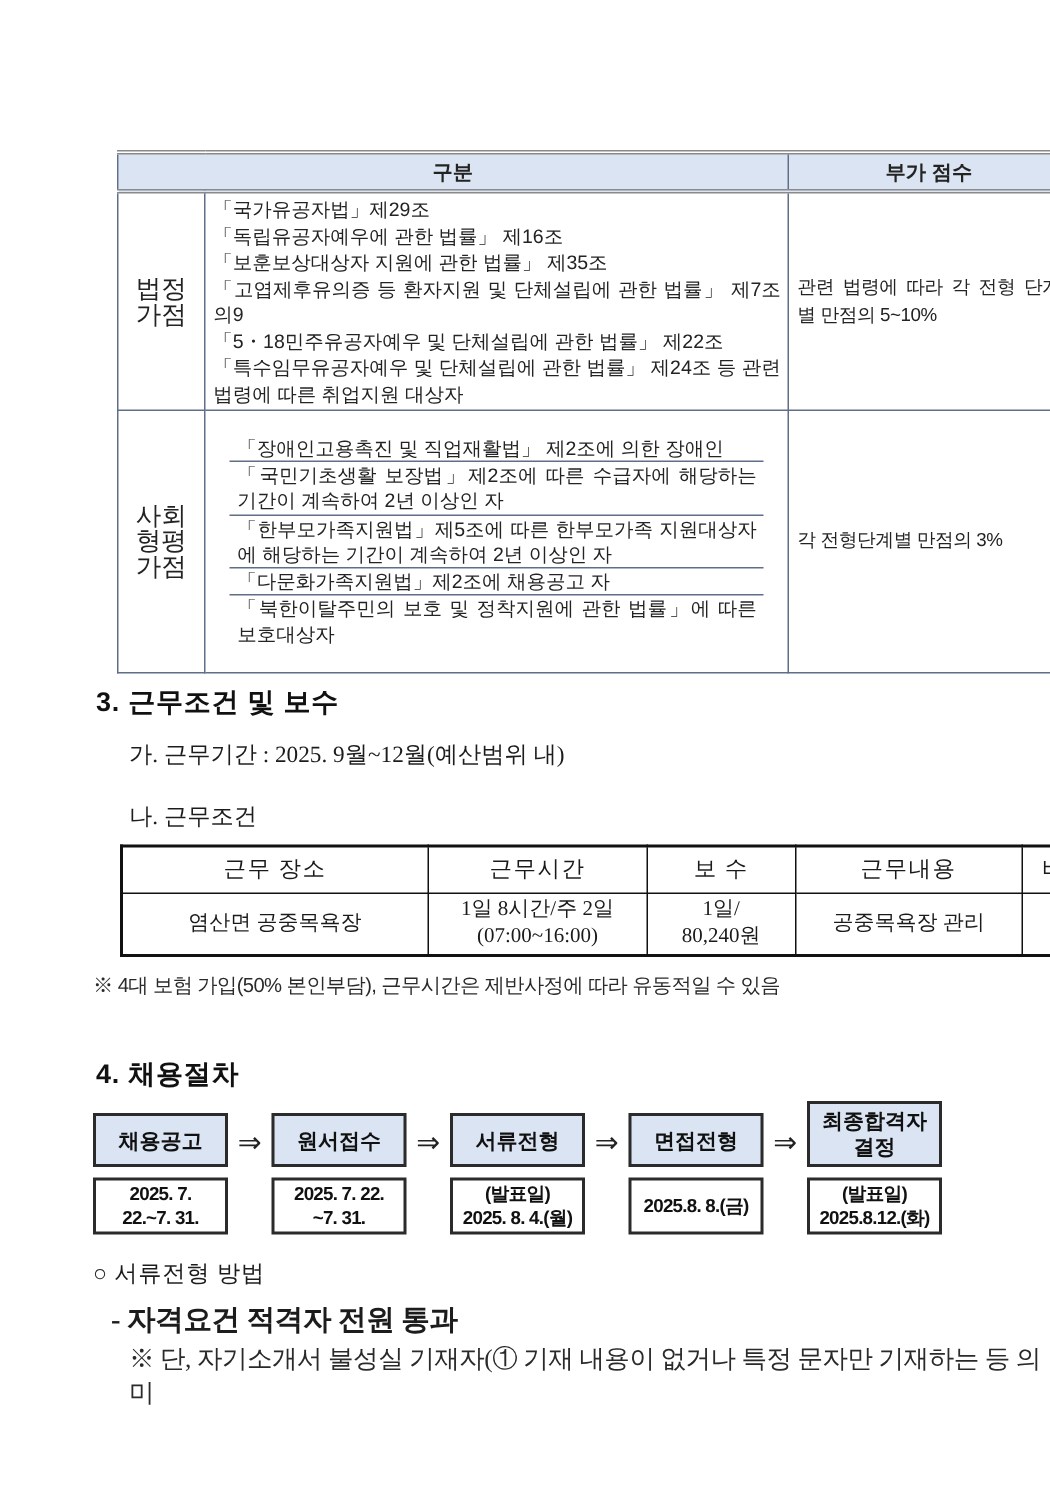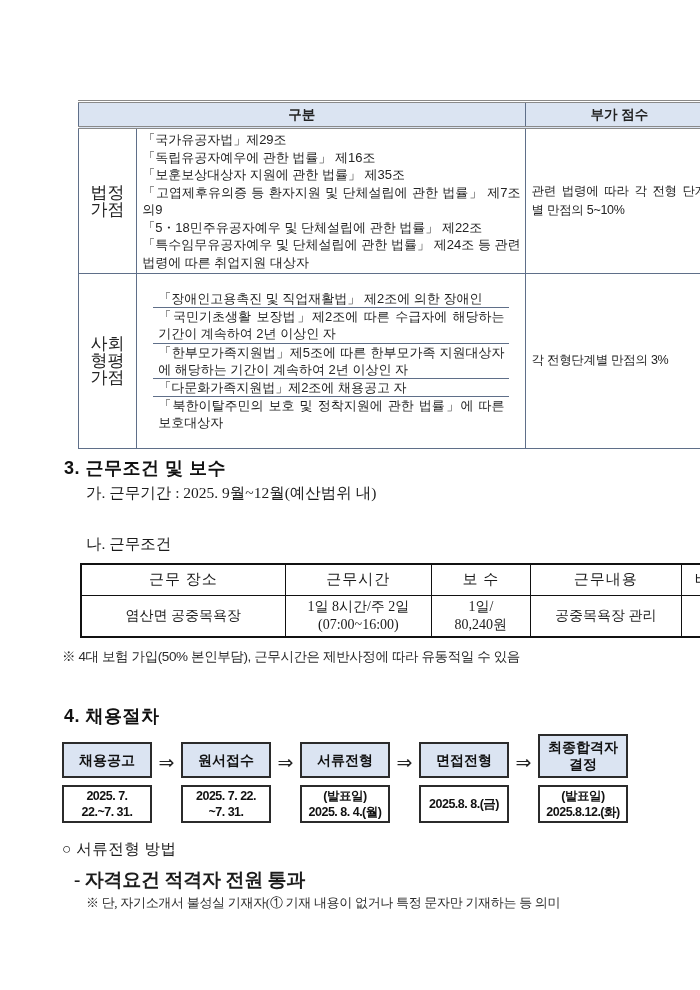--- a/index.html
+++ b/index.html
@@ -58,21 +58,21 @@
   
   .sec-title {
     position:absolute; left:64px;
     font-family:"Liberation Sans", sans-serif;
     font-weight:bold; font-size:18px; color:#111;
     letter-spacing:0.5px;
   }
   .sec3-title { top:456px; }
   .sec4-title { top:704px; }
   .body-line { position:absolute; left:86px; font-size:15.5px; }
-  .line-ga { top:483px; }
+  .line-ga { top:493px; }
   .line-na { top:534px; }
 
   
   .t2 {
     position:absolute; left:80px; top:563px;
     width:666px;
     border-collapse:collapse;
     font-size:14.5px;
     text-align:center;
     color:#1a1a1a;
@@ -120,21 +120,21 @@
     height:38px;
     display:flex; flex-direction:column; align-items:center; justify-content:center;
     font-weight:bold; font-size:12.5px; line-height:16px;
     letter-spacing:-0.5px; color:#111;
     text-align:center;
   }
 
   
   .circ-line { position:absolute; left:62px; top:839px; font-size:15.5px; letter-spacing:0.5px; }
   .dash-line { position:absolute; left:74px; top:867px; font-size:19px; font-weight:bold; letter-spacing:-0.2px; }
-  .note2 { position:absolute; left:86px; top:894px; font-size:13px; letter-spacing:-0.3px; color:#2a2a2a; }
+  .note2 { position:absolute; left:86px; top:894px; font-size:17px; letter-spacing:-0.3px; color:#2a2a2a; }
 </style>
 </head>
 <body>
 
 <div>
 
   <table class="t1">
     <thead>
       <tr>
         <th colspan="2">구분</th>

